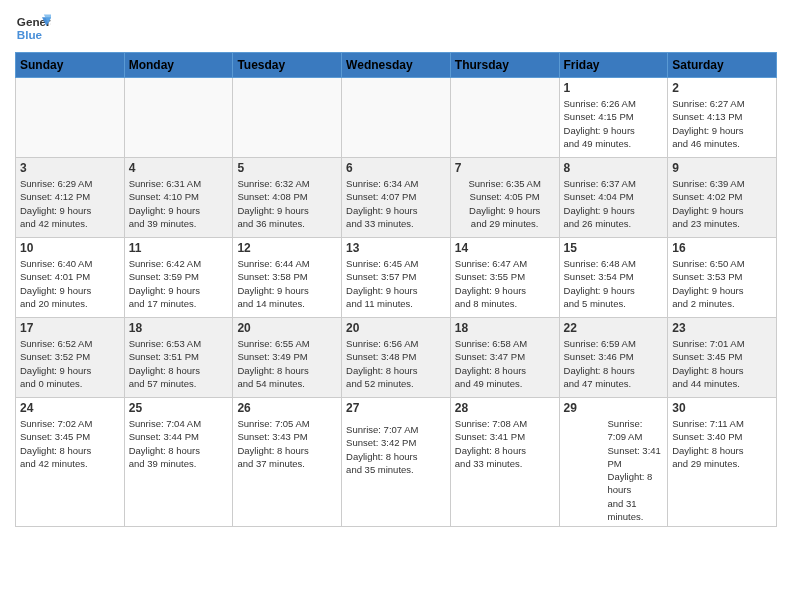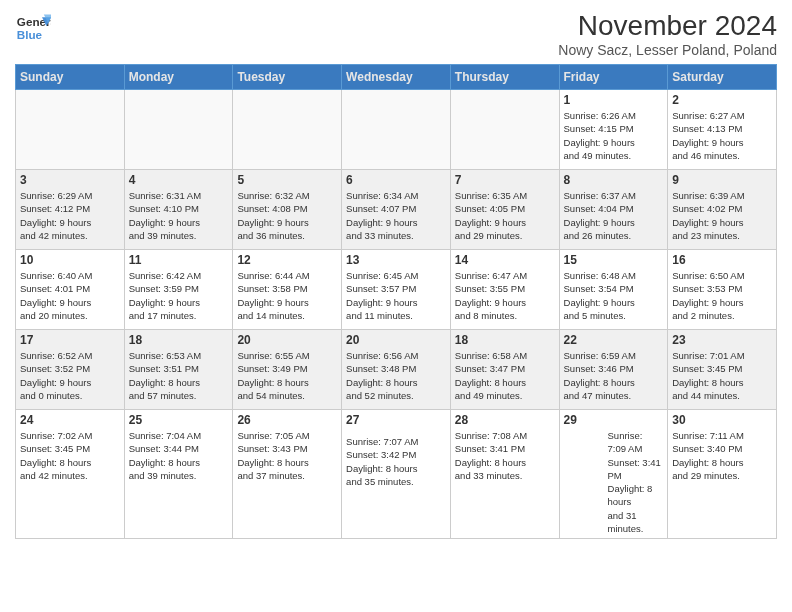--- a/index.html
+++ b/index.html
@@ -42,21 +42,21 @@
       font-size: 14px;
       color: #555;
     }
     table {
       width: 100%;
       border-collapse: collapse;
       table-layout: fixed;
     }
     .day-header {
       background-color: #3a7abf;
-      color: #e5e5e5;
+      color: #000000;
       font-size: 12px;
       font-weight: bold;
       padding: 5px 4px;
       text-align: left;
       border: 1px solid #5a9ad4;
     }
     td {
       border: 1px solid #ccc;
       vertical-align: top;
       padding: 3px 4px;
@@ -88,24 +88,20 @@
 <div class="page">
   <div class="header">
     <div class="logo">
       <svg class="logo-icon" viewBox="0 0 40 40">
         <text x="2" y="18" font-size="13" font-weight="bold" fill="#333">General</text>
         <text x="2" y="32" font-size="13" font-weight="bold" fill="#4a90d9">Blue</text>
         <polygon points="30,8 40,8 35,18" fill="#4a90d9"></polygon>
         <polygon points="32,5 42,5 37,15" fill="#5ba8e8" opacity="0.7"></polygon>
       </svg>
     </div>
-    <div class="title-block">
-      <div class="main-title">November 2024</div>
-      <div class="subtitle">Nowy Sacz, Lesser Poland, Poland</div>
-    </div>
   </div>
 
   <table>
     <thead>
       <tr>
       <th class="day-header">Sunday</th>
           <th class="day-header">Monday</th>
           <th class="day-header">Tuesday</th>
           <th class="day-header">Wednesday</th>
           <th class="day-header">Thursday</th>
@@ -159,21 +155,21 @@
           </td>
           <td class="shaded">
             <div class="day-num">6</div>
             <div class="day-info" style="white-space: pre-line;">Sunrise: 6:34 AM
 Sunset: 4:07 PM
 Daylight: 9 hours
 and 33 minutes.</div>
           </td>
           <td class="shaded">
             <div class="day-num">7</div>
-            <div class="day-info" style="white-space: pre-line;">Sunrise: 6:35 AM
+            <div class="day-info" style="white-space: pre-line; text-align: center;">Sunrise: 6:35 AM
 Sunset: 4:05 PM
 Daylight: 9 hours
 and 29 minutes.</div>
           </td>
           <td class="shaded">
             <div class="day-num">8</div>
             <div class="day-info" style="white-space: pre-line;">Sunrise: 6:37 AM
 Sunset: 4:04 PM
 Daylight: 9 hours
 and 26 minutes.</div>

